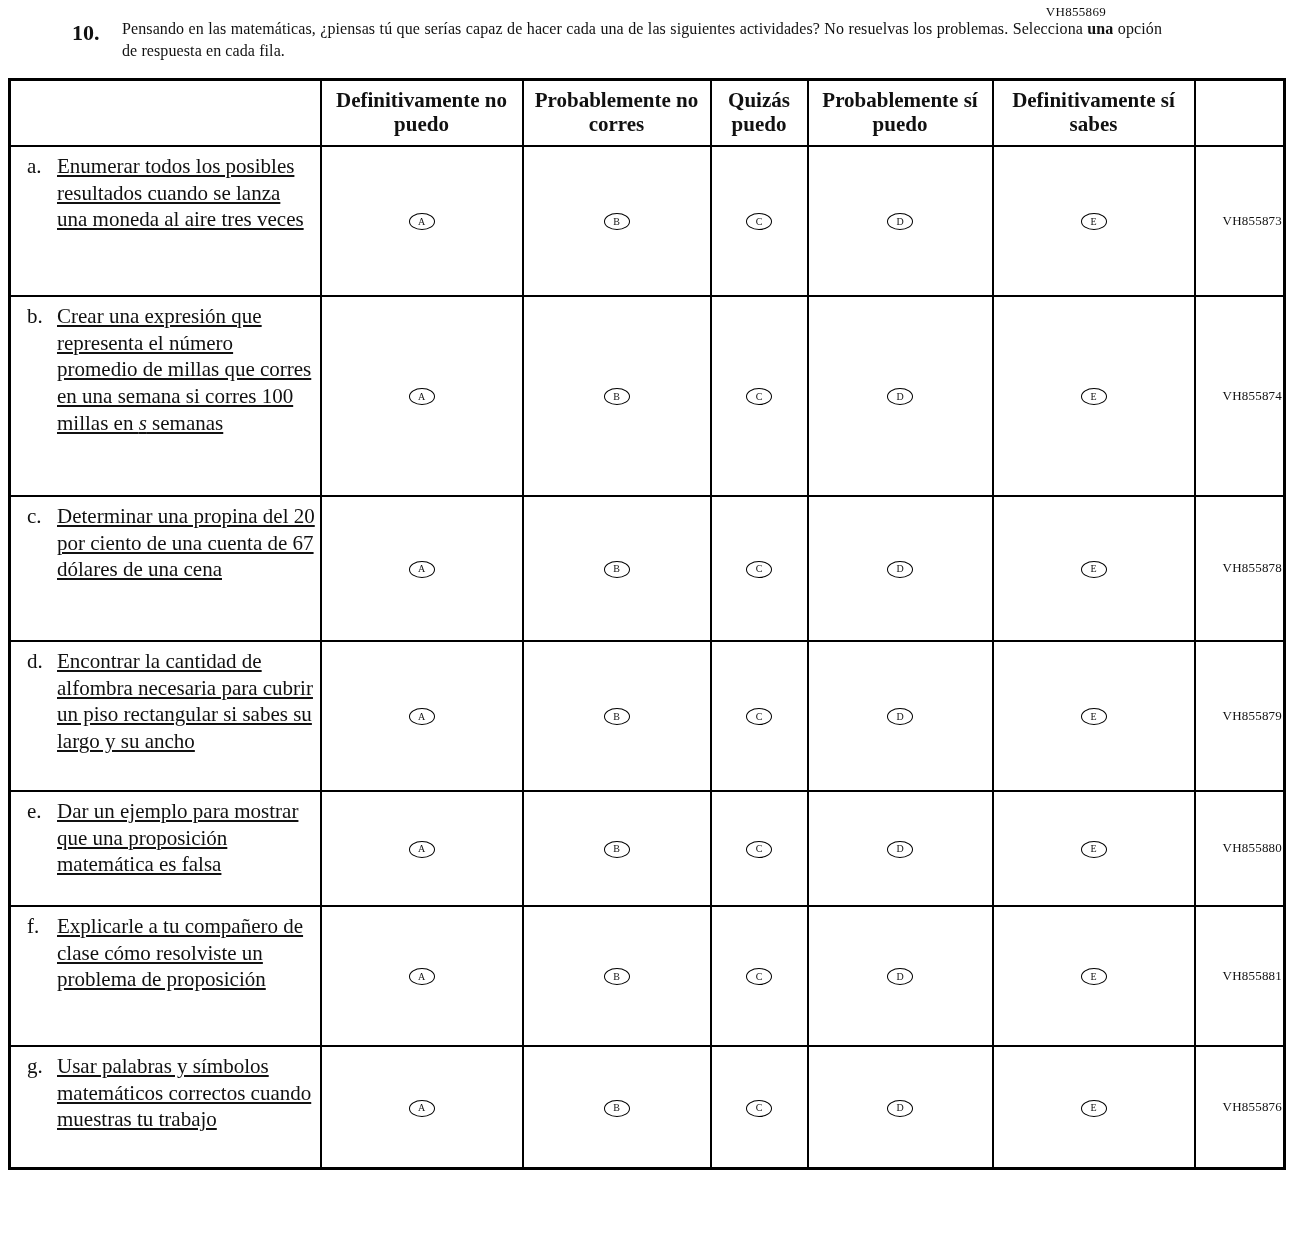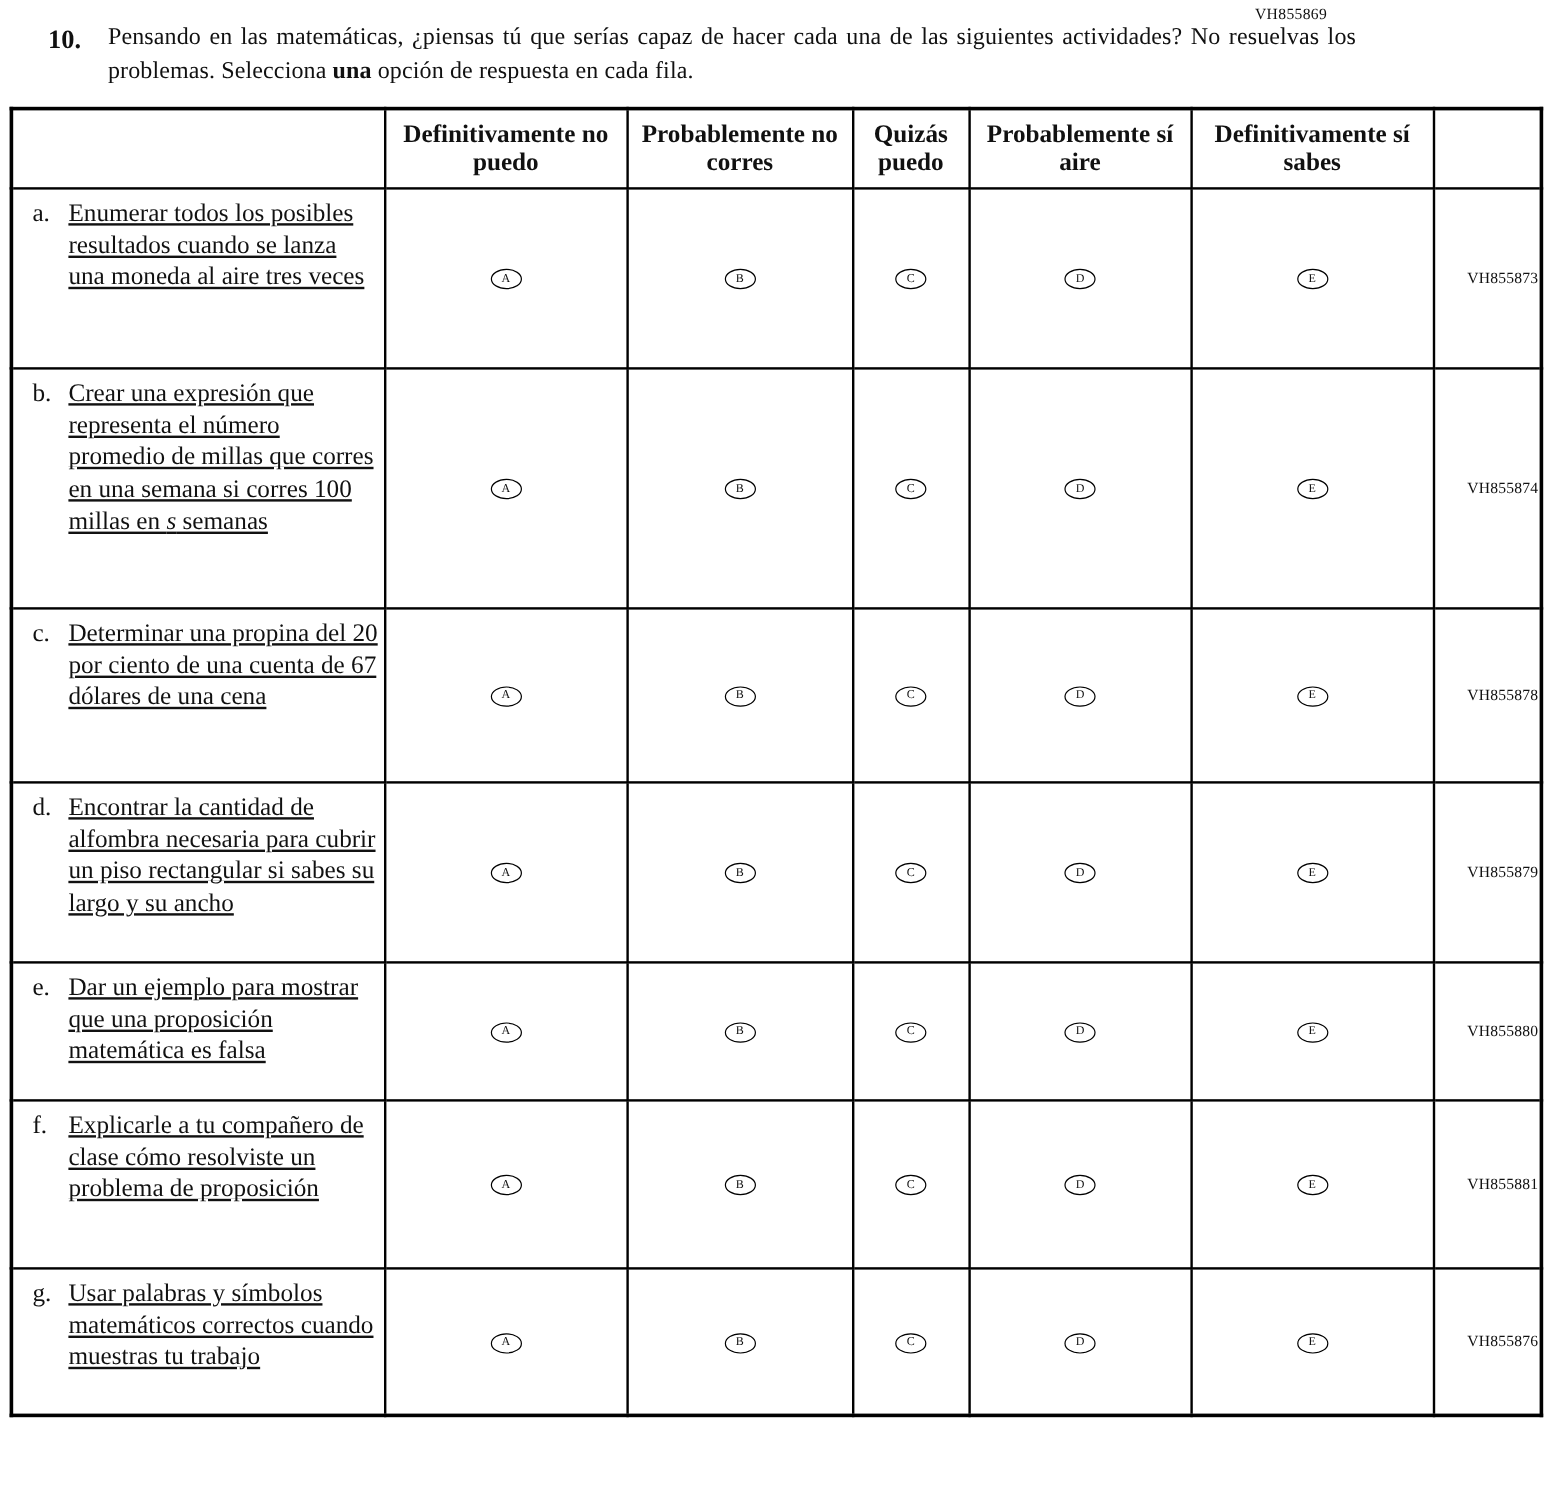--- a/index.html
+++ b/index.html
@@ -11,32 +11,32 @@
   }
   .page { position: relative; width: 1120px; min-height: 1238px; padding: 4px 8px 8px 8px; }
 
   .corner-code {
     position: absolute; top: 4px; right: 14px;
     font-size: 13px; letter-spacing: 0.3px;
   }
 
   .question-block {
     display: flex;
-    margin: 14px 0 16px 32px;
+    margin: 14px 0 16px 64px;
     width: 1090px;
   }
   .q-number {
     flex: 0 0 50px;
     font-weight: bold;
     font-size: 22px;
     line-height: 1.38;
   }
   .q-text {
     flex: 1;
-    font-size: 20px;
+    font-size: 16px;
     line-height: 1.38;
     text-align: justify;
     letter-spacing: 0.1px;
   }
   .q-text b { font-weight: bold; }
 
   table.survey-table {
     border-collapse: collapse;
     table-layout: fixed;
     width: 1275px;
@@ -126,21 +126,21 @@
       <col style="width:202px">
       <col style="width:90px">
     </colgroup>
 
     <tbody>
         <tr class="header-row">
       <th class="header-cell"></th>
       <th class="header-cell">Definitivamente no puedo</th>
       <th class="header-cell">Probablemente no corres</th>
       <th class="header-cell">Quizás puedo</th>
-      <th class="header-cell">Probablemente sí aire</th>
+      <th class="header-cell">Probablemente sí puedo</th>
       <th class="header-cell">Definitivamente sí sabes</th>
       <th class="header-cell"></th>
     </tr>
 
     <tr class="row-a">
       <td class="activity-cell">
         <div class="activity">
           <span class="row-letter">a.</span>
           <div class="activity-text"><span>Enumerar todos los posibles resultados cuando se lanza una moneda al aire tres veces</span><span class="it"></span><span></span></div>
         </div>

